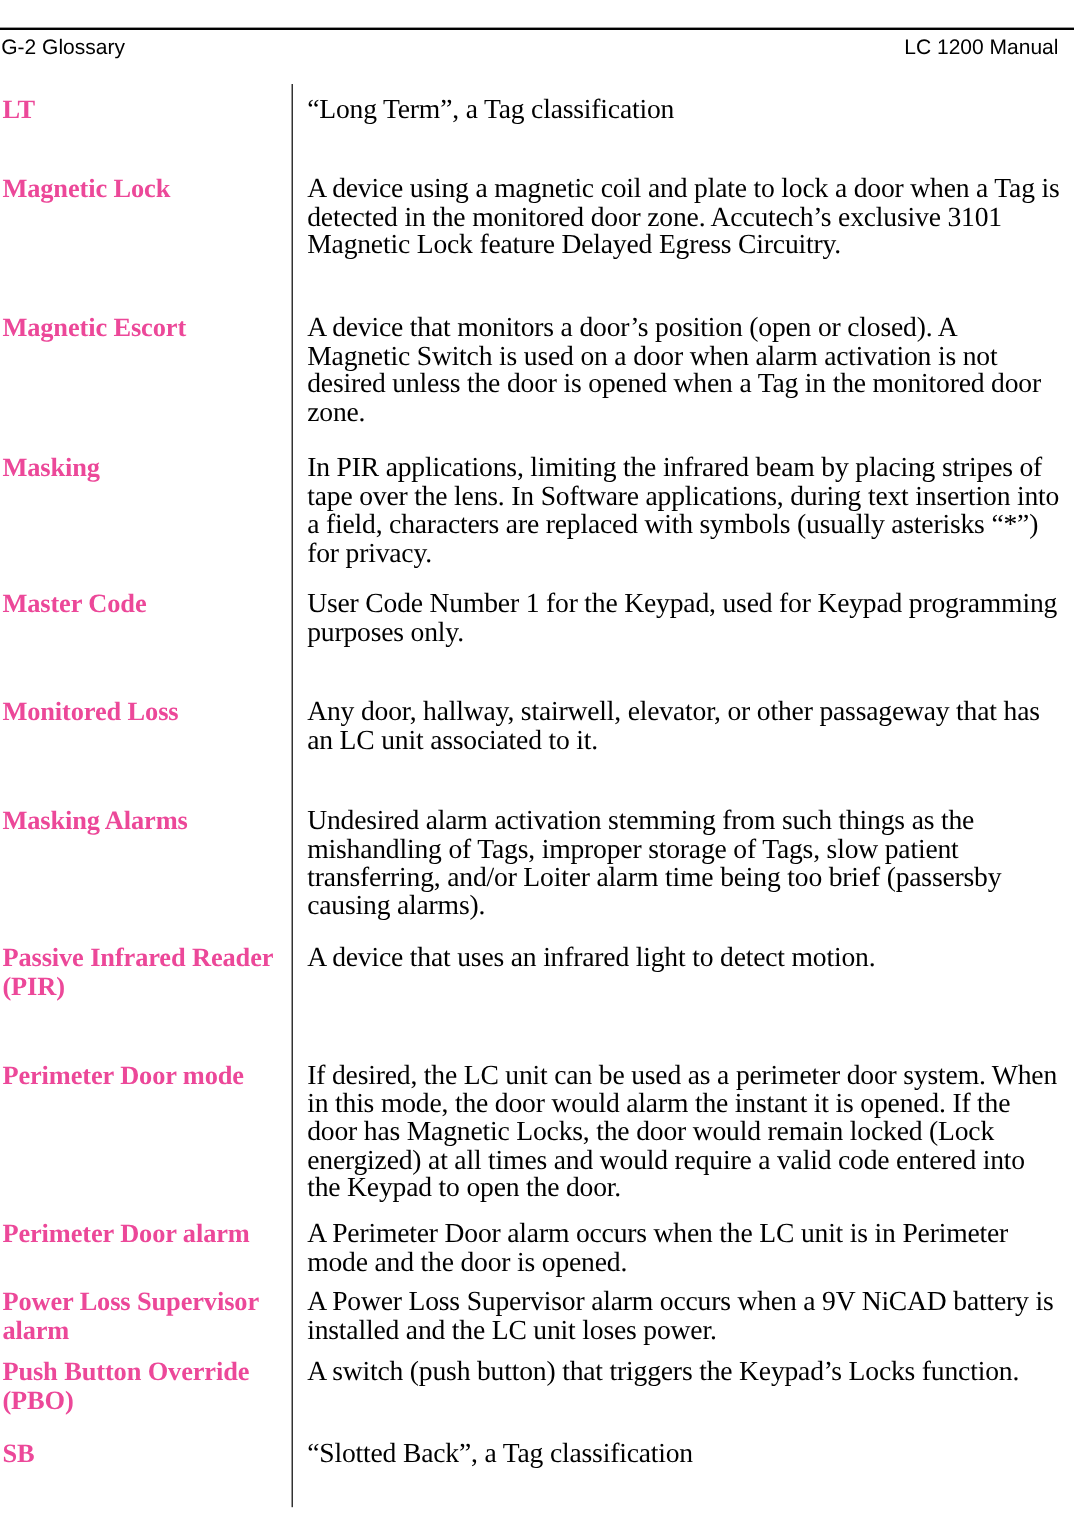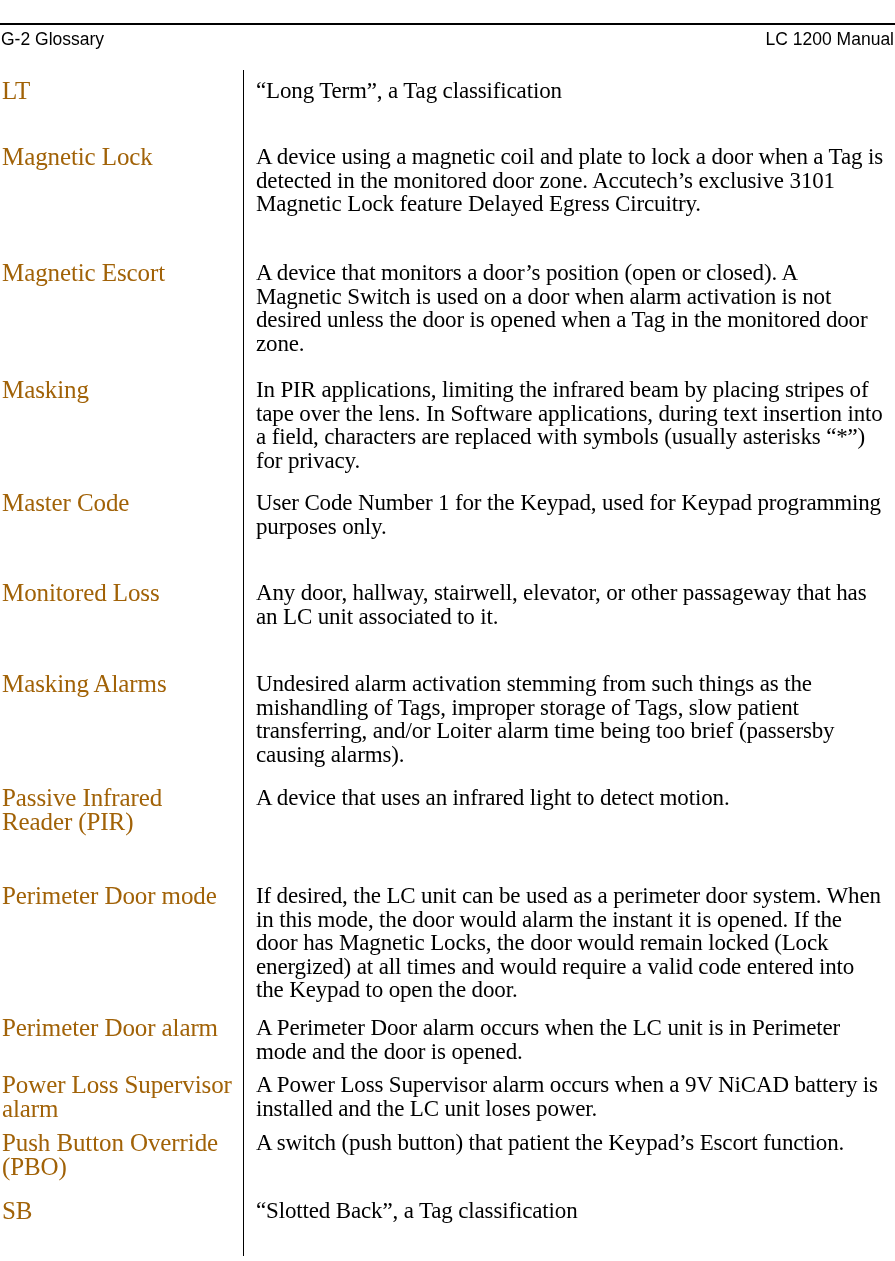--- a/index.html
+++ b/index.html
@@ -30,21 +30,21 @@
     top: 0px;
     font-family: "Liberation Sans", "DejaVu Sans", sans-serif;
     font-weight: normal;
     font-size: 17.5px;
     line-height: 22px;
     white-space: nowrap;
     color: #000000;
     margin-top: 28px;
   }
   #hdr-left  { left: 1px; }
-  #hdr-right { right: 1px; text-align: left; }
+  #hdr-right { right: 13px; text-align: left; }
   #header-rule {
     position: absolute;
     left: 0px;
     top: 23px;
     width: 895px;
     height: 0px;
     border-top: 2px solid #000000;
   }
 
   
@@ -67,25 +67,25 @@
   .entry {
     position: absolute;
     left: 0px;
     width: 895px;
   }
   .term {
     position: absolute;
     left: 2px;
     width: 232px;
     font-family: "Liberation Serif", "DejaVu Serif", serif;
-    font-weight: normal;
-    font-size: 25px;
+    font-weight: bold;
+    font-size: 22px;
     line-height: 23.5px;
     letter-spacing: -0.1px;
-    color: #a16207;
+    color: #ec4899;
   }
   .definition {
     position: absolute;
     left: 256px;
     width: 628px;
     font-family: "Liberation Serif", "DejaVu Serif", serif;
     font-weight: normal;
     font-size: 23px;
     line-height: 23.5px;
     letter-spacing: -0.15px;
@@ -146,21 +146,21 @@
       <div class="entry" style="top: 989px;">
         <div class="term">Perimeter Door alarm</div>
         <div class="definition">A Perimeter Door alarm occurs when the LC unit is in Perimeter mode and the door is opened.</div>
       </div>
       <div class="entry" style="top: 1046px;">
         <div class="term">Power Loss Supervisor alarm</div>
         <div class="definition">A Power Loss Supervisor alarm occurs when a 9V NiCAD battery is installed and the LC unit loses power.</div>
       </div>
       <div class="entry" style="top: 1104px;">
         <div class="term">Push Button Override (PBO)</div>
-        <div class="definition">A switch (push button) that patient the Keypad’s Escort function.</div>
+        <div class="definition">A switch (push button) that triggers the Keypad’s Locks function.</div>
       </div>
       <div class="entry" style="top: 1172px;">
         <div class="term">SB</div>
         <div class="definition">“Slotted Back”, a Tag classification</div>
       </div>
     </div>
 
 </div>
 
 </body></html>

